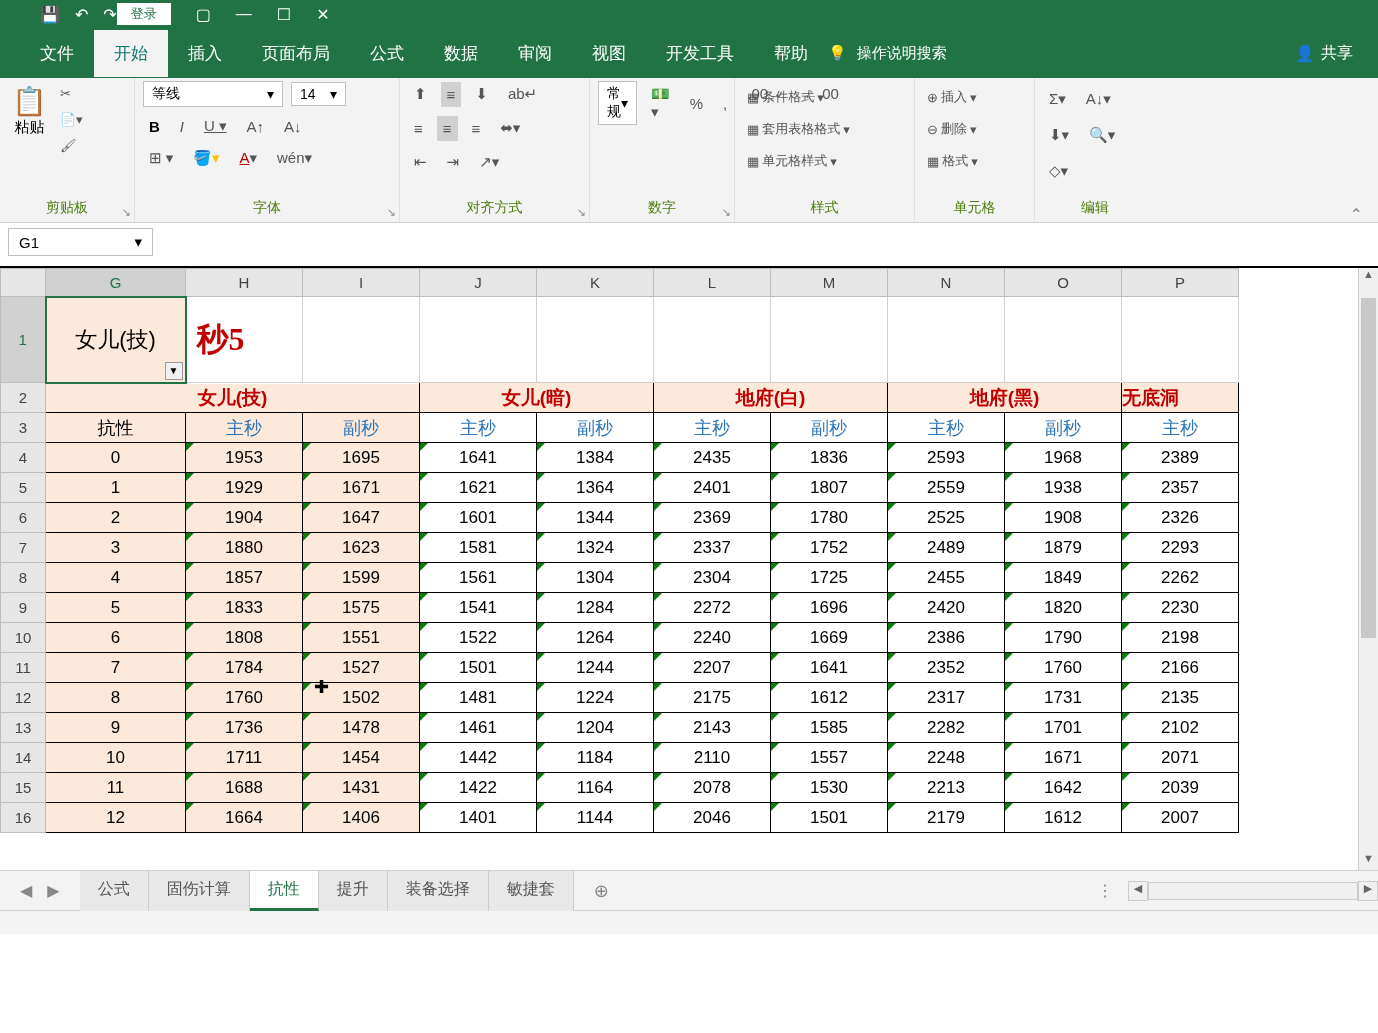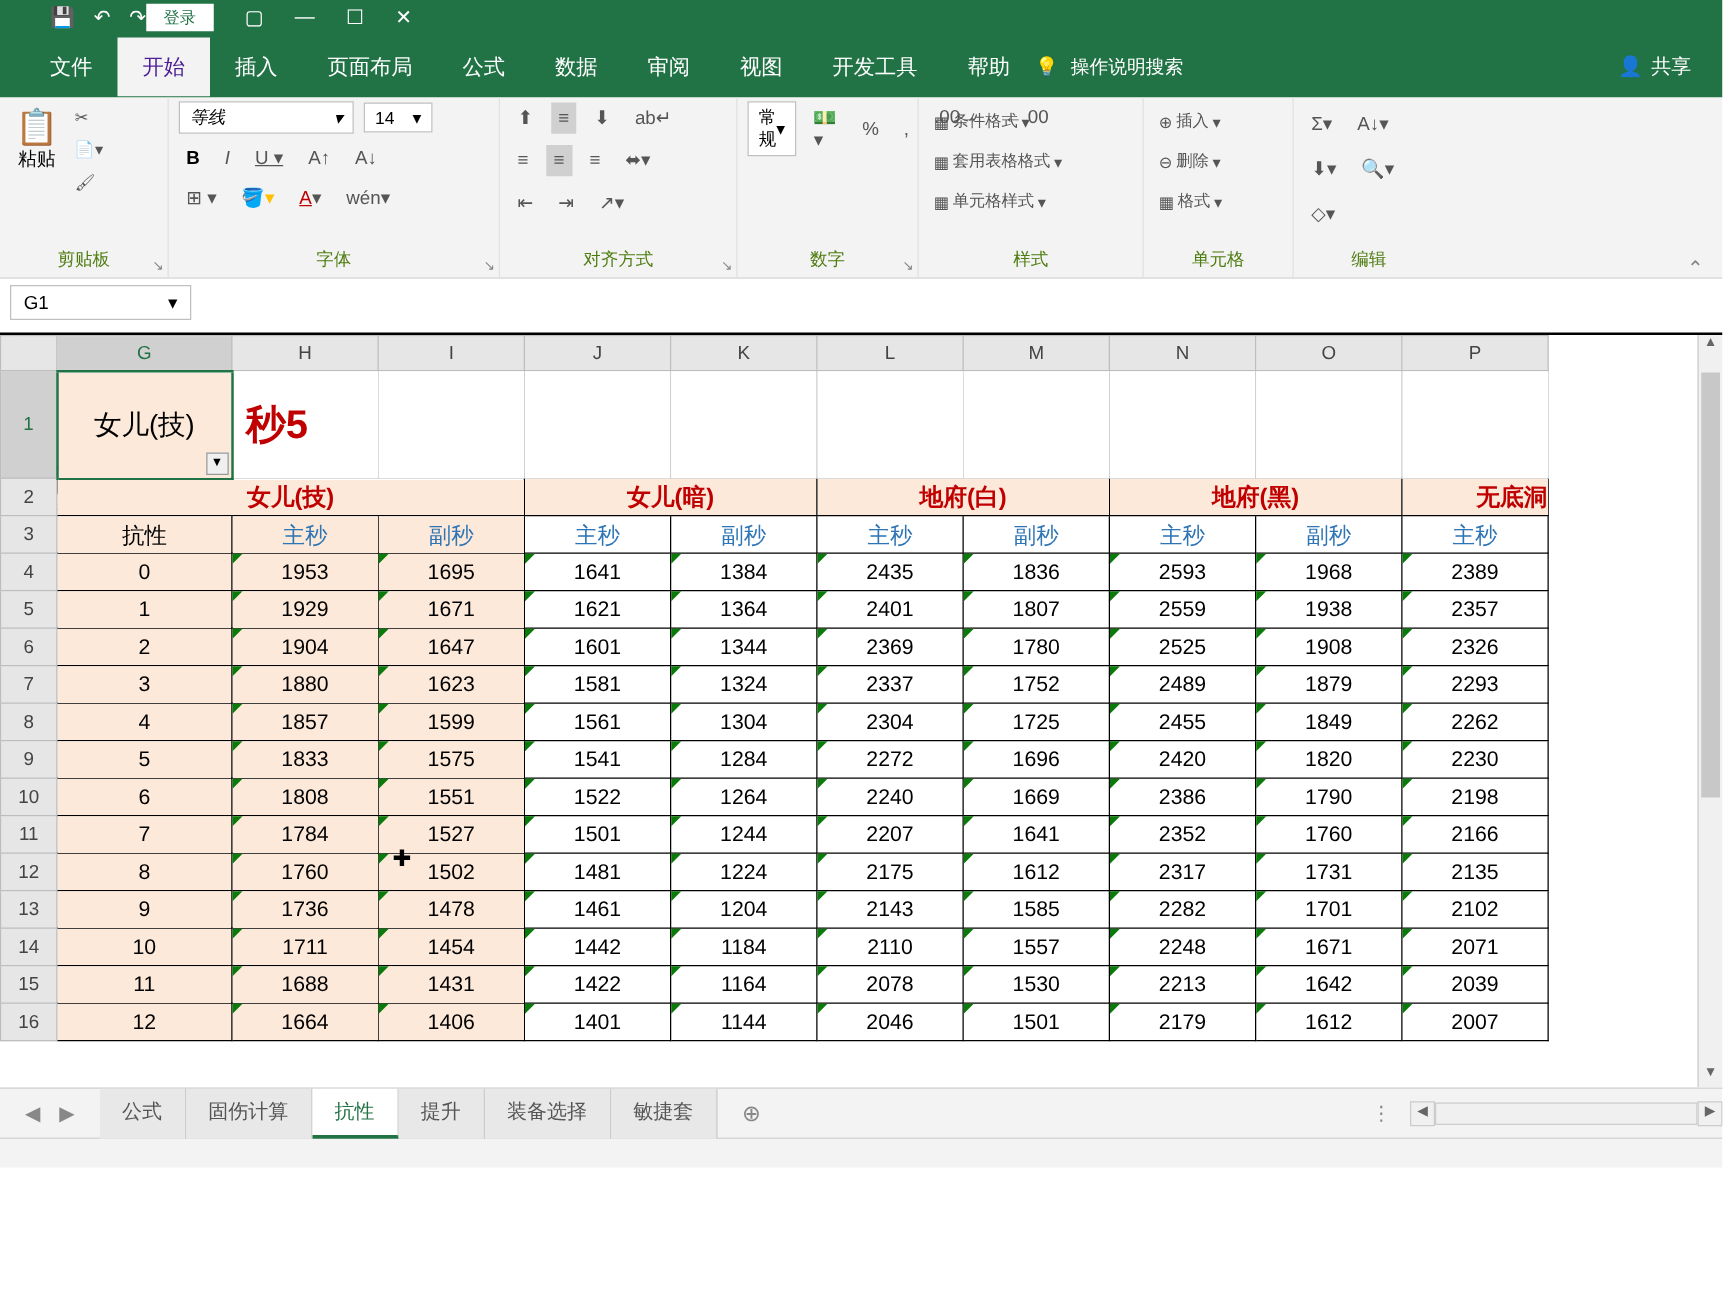--- a/index.html
+++ b/index.html
@@ -9,36 +9,36 @@
 .title-bar { background: #217346; height: 28px; display: flex; align-items: center; color: #fff; }
 .title-bar .qat { display: flex; gap: 15px; padding-left: 40px; }
 .title-bar .qat span { font-size: 16px; cursor: pointer; }
 .title-bar .title { flex: 1; text-align: center; font-size: 13px; }
 .title-bar .win-controls { display: flex; gap: 25px; padding-right: 25px; align-items: center; }
 .title-bar .login-btn { background: #fff; color: #217346; padding: 2px 14px; font-size: 13px; }
 
 
 .ribbon-tabs { background: #217346; height: 50px; display: flex; align-items: center; padding-left: 20px; color: #fff; }
 .ribbon-tab { padding: 12px 20px; font-size: 17px; cursor: pointer; }
-.ribbon-tab.active { background: #f3f3f3; color: #4c1d95; }
+.ribbon-tab.active { background: #f3f3f3; color: #0f766e; }
 .ribbon-tabs .spacer { flex: 1; }
 .tell-me { display: flex; align-items: center; gap: 10px; font-size: 15px; }
 .share { display: flex; align-items: center; gap: 6px; padding-right: 25px; font-size: 16px; }
 
 
 .ribbon { background: #f3f3f3; height: 145px; display: flex; border-bottom: 1px solid #d0d0d0; }
 .ribbon-group { border-right: 1px solid #e1e1e1; padding: 3px 8px; display: flex; flex-direction: column; position: relative; }
 .ribbon-group-body { flex: 1; display: flex; align-items: flex-start; gap: 5px; }
 .ribbon-group-label { text-align: center; font-size: 14px; color: #4d7c0f; padding-bottom: 2px; }
 .ribbon-group .launcher { position: absolute; bottom: 3px; right: 3px; font-size: 11px; color: #888; }
 .big-btn { display: flex; flex-direction: column; align-items: center; padding: 4px; cursor: pointer; font-size: 15px; }
 .big-btn .icon { font-size: 28px; }
 .col-btns { display: flex; flex-direction: column; gap: 7px; padding-top: 3px; }
 .small-btn { padding: 2px 4px; cursor: pointer; font-size: 13px; color: #555; display: flex; align-items: center; gap: 3px; }
-.font-name { border: 1px solid #c0c0c0; padding: 3px 8px; width: 140px; background: #fff; font-size: 14px; display: flex; justify-content: space-between; align-items: center; font-style: italic; }
+.font-name { border: 1px solid #c0c0c0; padding: 3px 8px; width: 140px; background: #fff; font-size: 14px; display: flex; justify-content: space-between; align-items: center; }
 .font-size { border: 1px solid #c0c0c0; padding: 3px 8px; width: 55px; background: #fff; font-size: 14px; display: flex; justify-content: space-between; align-items: center; }
 .fmt-row { display: flex; gap: 8px; align-items: center; }
 .fmt-btn { padding: 4px 6px; cursor: pointer; font-size: 15px; color: #555; }
 .fmt-btn.bold { font-weight: bold; color: #000; }
 .number-format { border: 1px solid #c0c0c0; padding: 3px 8px; width: 105px; background: #fff; font-size: 14px; display: flex; justify-content: space-between; align-items: center; }
 
 
 .formula-bar { height: 45px; display: flex; align-items: flex-start; border-bottom: 2px solid #000000; background: #fff; padding: 5px 8px; gap: 10px; flex-direction: column; }
 .name-box { border: 1px solid #c0c0c0; padding: 4px 10px; width: 145px; font-size: 15px; display: flex; justify-content: space-between; align-items: center; }
 .fx-btn { color: #888; font-style: italic; font-size: 14px; padding: 0 6px; }
@@ -48,21 +48,21 @@
 .grid-area { position: relative; height: 602px; overflow: hidden; }
 .grid-table { border-collapse: collapse; table-layout: fixed; }
 .col-header th { background: #e6e6e6; border: 1px solid #bdbdbd; font-size: 15px; font-weight: normal; height: 28px; color: #444; }
 .col-header th.selected { background: #d0d0d0; border-bottom: 2px solid #217346; color: #217346; }
 .row-header { background: #e6e6e6; border: 1px solid #bdbdbd; font-size: 15px; font-weight: normal; text-align: center; width: 45px; color: #444; }
 .row-header.selected { background: #d0d0d0; border-right: 2px solid #217346; color: #217346; }
 .sel-all { background: #e6e6e6; border: 1px solid #bdbdbd; width: 45px; }
 td { border: 1px solid #000; text-align: center; font-size: 17px; height: 30px; position: relative; }
 .r1 td { height: 86px; border: 1px solid #d0d0d0; background: #fff; }
 .r1 .g1 { background: #fde9d9; border: 2px solid #217346; font-size: 22px; font-weight: normal; }
-.r1 .h1 { font-size: 32px; color: #c00000; font-weight: bold; text-align: left; padding-left: 10px; border: 1px solid #d0d0d0; }
+.r1 .h1 { font-size: 32px; color: #c00000; font-weight: bold; text-align: left; padding-left: 10px; border: 1px solid #d0d0d0; font-family: Liberation Serif, serif; }
 .merged-hdr { background: #fde9d9; color: #c00000; font-size: 19px; font-weight: bold; }
 .subhdr { color: #2e75b6; font-size: 18px; }
 .subhdr.ylw { background: #fde9d9; }
 td.ylw { background: #fde9d9; }
 td.corner::before { content: ''; position: absolute; top: 0; left: 0; border-top: 8px solid #0a7a0a; border-right: 8px solid transparent; }
 .filter-btn { position: absolute; bottom: 2px; right: 2px; width: 18px; height: 18px; background: #f0f0f0; border: 1px solid #999; font-size: 10px; display: flex; align-items: center; justify-content: center; }
 .scroll-v { position: absolute; right: 0; top: 0; width: 20px; height: 100%; background: #f0f0f0; border-left: 1px solid #ccc; }
 .scroll-v .thumb { position: absolute; top: 30px; left: 2px; right: 2px; height: 340px; background: #c8c8c8; }
 .scroll-v .arr { position: absolute; left: 0; right: 0; height: 18px; text-align: center; font-size: 11px; color: #666; }
 
@@ -288,21 +288,21 @@
           <td></td>
           <td></td>
           <td></td>
   </tr>
   <tr>
     <th class="row-header">2</th>
     <td class="merged-hdr" colspan="3">女儿(技)</td>
     <td class="merged-hdr" colspan="2">女儿(暗)</td>
     <td class="merged-hdr" colspan="2">地府(白)</td>
     <td class="merged-hdr" colspan="2">地府(黑)</td>
-    <td class="merged-hdr" style="text-align:right">无底洞</td>
+    <td class="merged-hdr" style="text-align:left">无底洞</td>
   </tr>
   <tr>
     <th class="row-header">3</th>
     <td class="subhdr ylw" style="color:#000">抗性</td>
     <td class="subhdr ylw">主秒</td>
     <td class="subhdr ylw">副秒</td>
     <td class="subhdr">主秒</td>
     <td class="subhdr">副秒</td>
     <td class="subhdr">主秒</td>
     <td class="subhdr">副秒</td>

